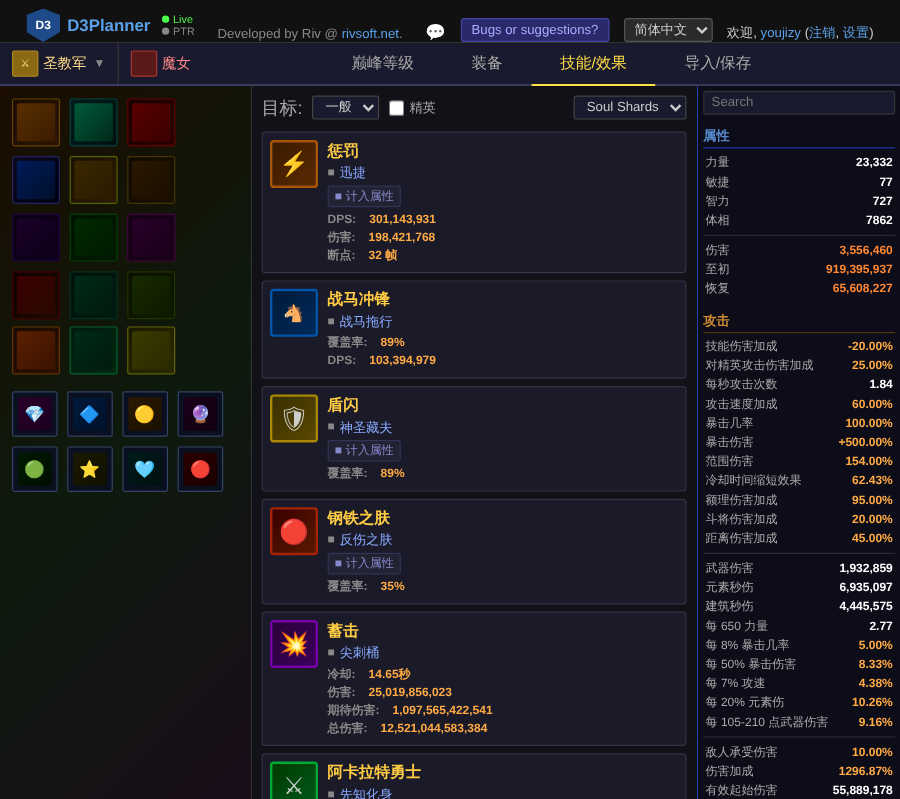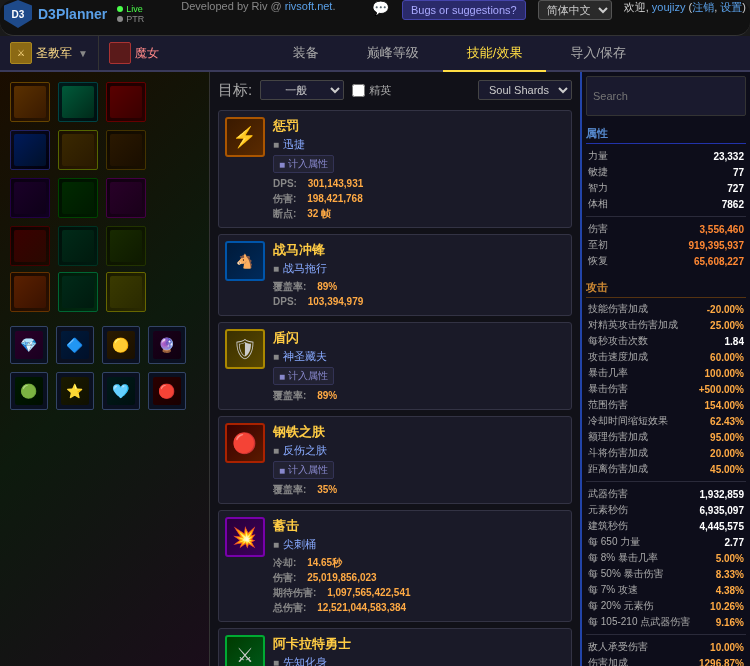--- a/index.html
+++ b/index.html
@@ -11,25 +11,24 @@
       font-size: 11px;
       color: #ccc;
       overflow: hidden;
     }
 
     
     .top-nav {
       background: #111;
       height: 36px;
       display: flex;
-      align-items: flex-start;
-      padding: 0 4px;
+      align-items: flex-end;
+      padding: 0 22px;
       gap: 12px;
       border-bottom: 1px solid #333;
-      border-radius: 14px;
     }
     .logo-area {
       display: flex;
       align-items: center;
       gap: 6px;
     }
     .logo-shield {
       width: 28px;
       height: 28px;
       background: #1e4a8a;
@@ -237,21 +236,21 @@
       display: flex;
       align-items: center;
       gap: 8px;
       margin-bottom: 10px;
     }
     .filter-label { color: #aaa; font-size: 15px; }
     .filter-select {
       background: #1a1a2e;
       border: 1px solid #444;
       color: #ccc;
-      padding: 2px 20px;
+      padding: 2px 6px;
       font-size: 11px;
       border-radius: 2px;
       text-align: right;
     }
     .filter-checkbox-group {
       display: flex;
       align-items: center;
       gap: 4px;
     }
     .filter-checkbox { accent-color: #5aa0e8; }
@@ -331,21 +330,21 @@
     }
     .right-panel::-webkit-scrollbar { width: 4px; }
     .right-panel::-webkit-scrollbar-track { background: #111; }
     .right-panel::-webkit-scrollbar-thumb { background: #444; }
 
     .search-box {
       width: 100%;
       background: #1a1a2e;
       border: 1px solid #333;
       color: #ccc;
-      padding: 13px 6px;
+      padding: 3px 6px;
       font-size: 11px;
       border-radius: 2px;
       margin-bottom: 8px;
     }
 
     .stats-section { margin-bottom: 8px; }
     .section-title {
       color: #5588cc;
       font-size: 11px;
       font-weight: bold;
@@ -420,22 +419,22 @@
   <div class="class-selector">
     <div class="class-icon">⚔</div>
     <span class="class-name">圣教军</span>
     <span class="class-arrow">▼</span>
   </div>
   <div class="spec-selector">
     <div class="spec-icon"></div>
     <span class="spec-name">魔女</span>
   </div>
   <div class="nav-tabs">
+    <div class="nav-tab">巅峰等级</div>
     <div class="nav-tab">装备</div>
-    <div class="nav-tab">巅峰等级</div>
     <div class="nav-tab active">技能/效果</div>
     <div class="nav-tab">导入/保存</div>
   </div>
 </div>
 
 <div class="main-content">
 
   <div class="char-panel">
     <div class="char-bg">
       <div class="eq-grid">

